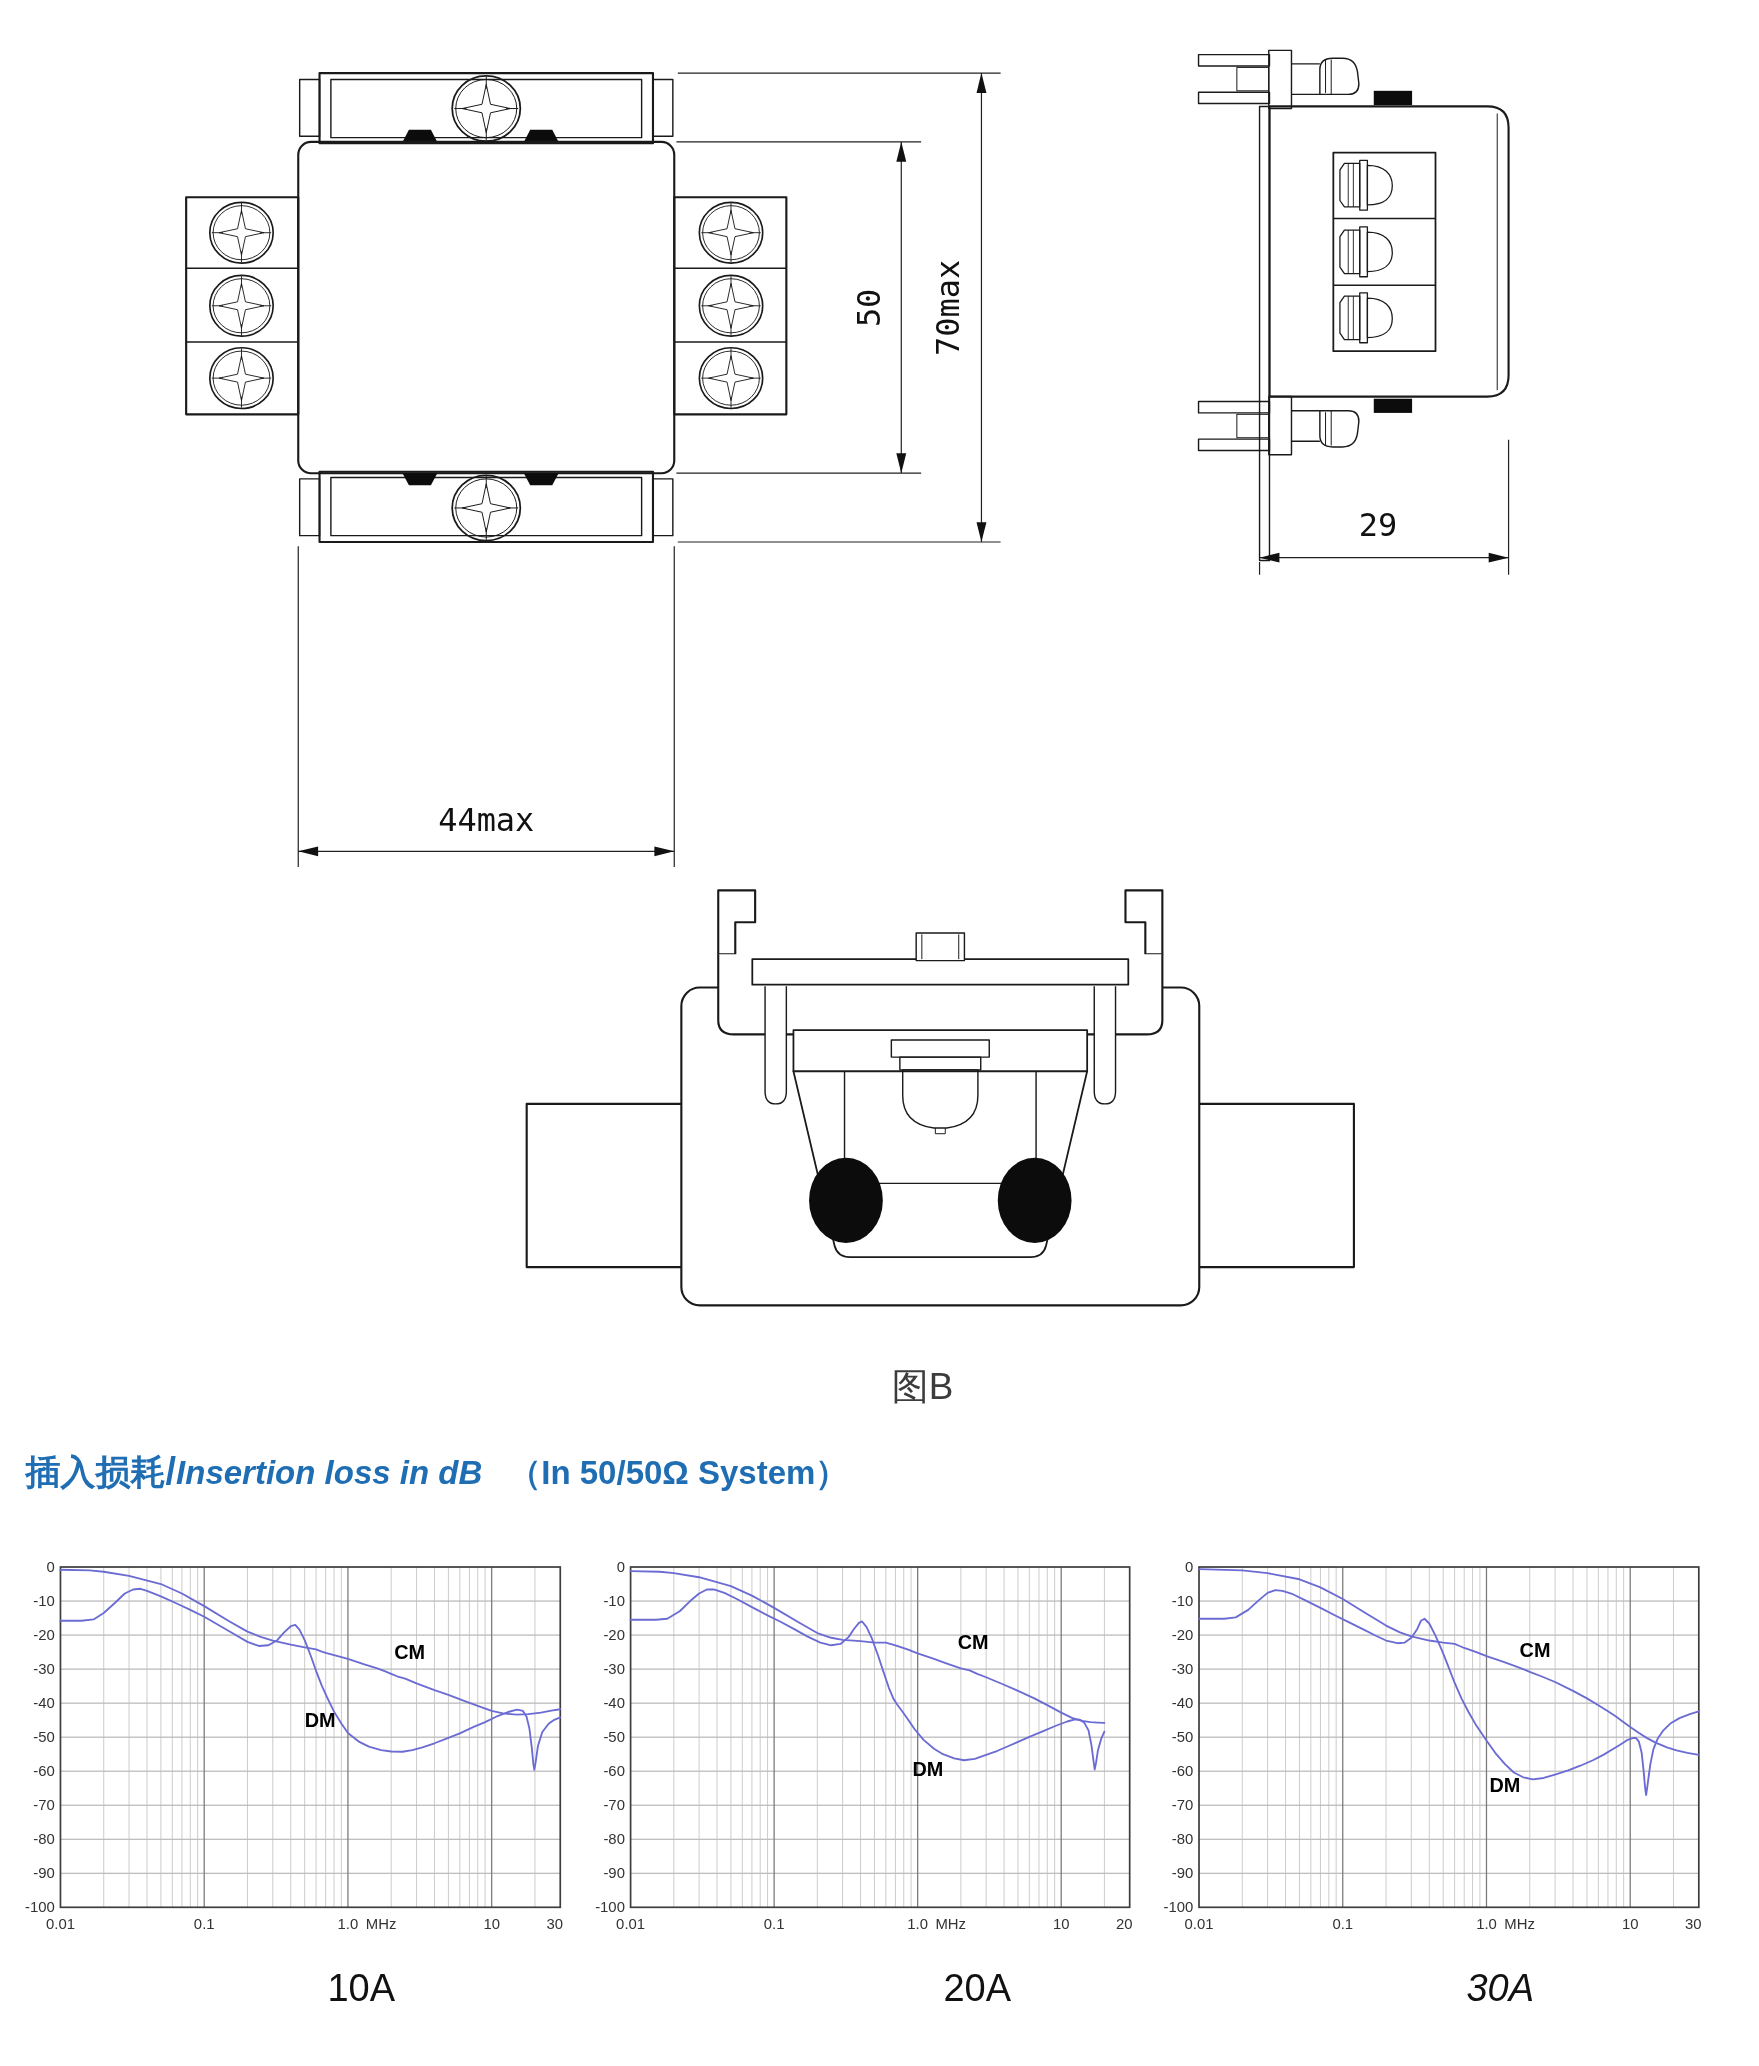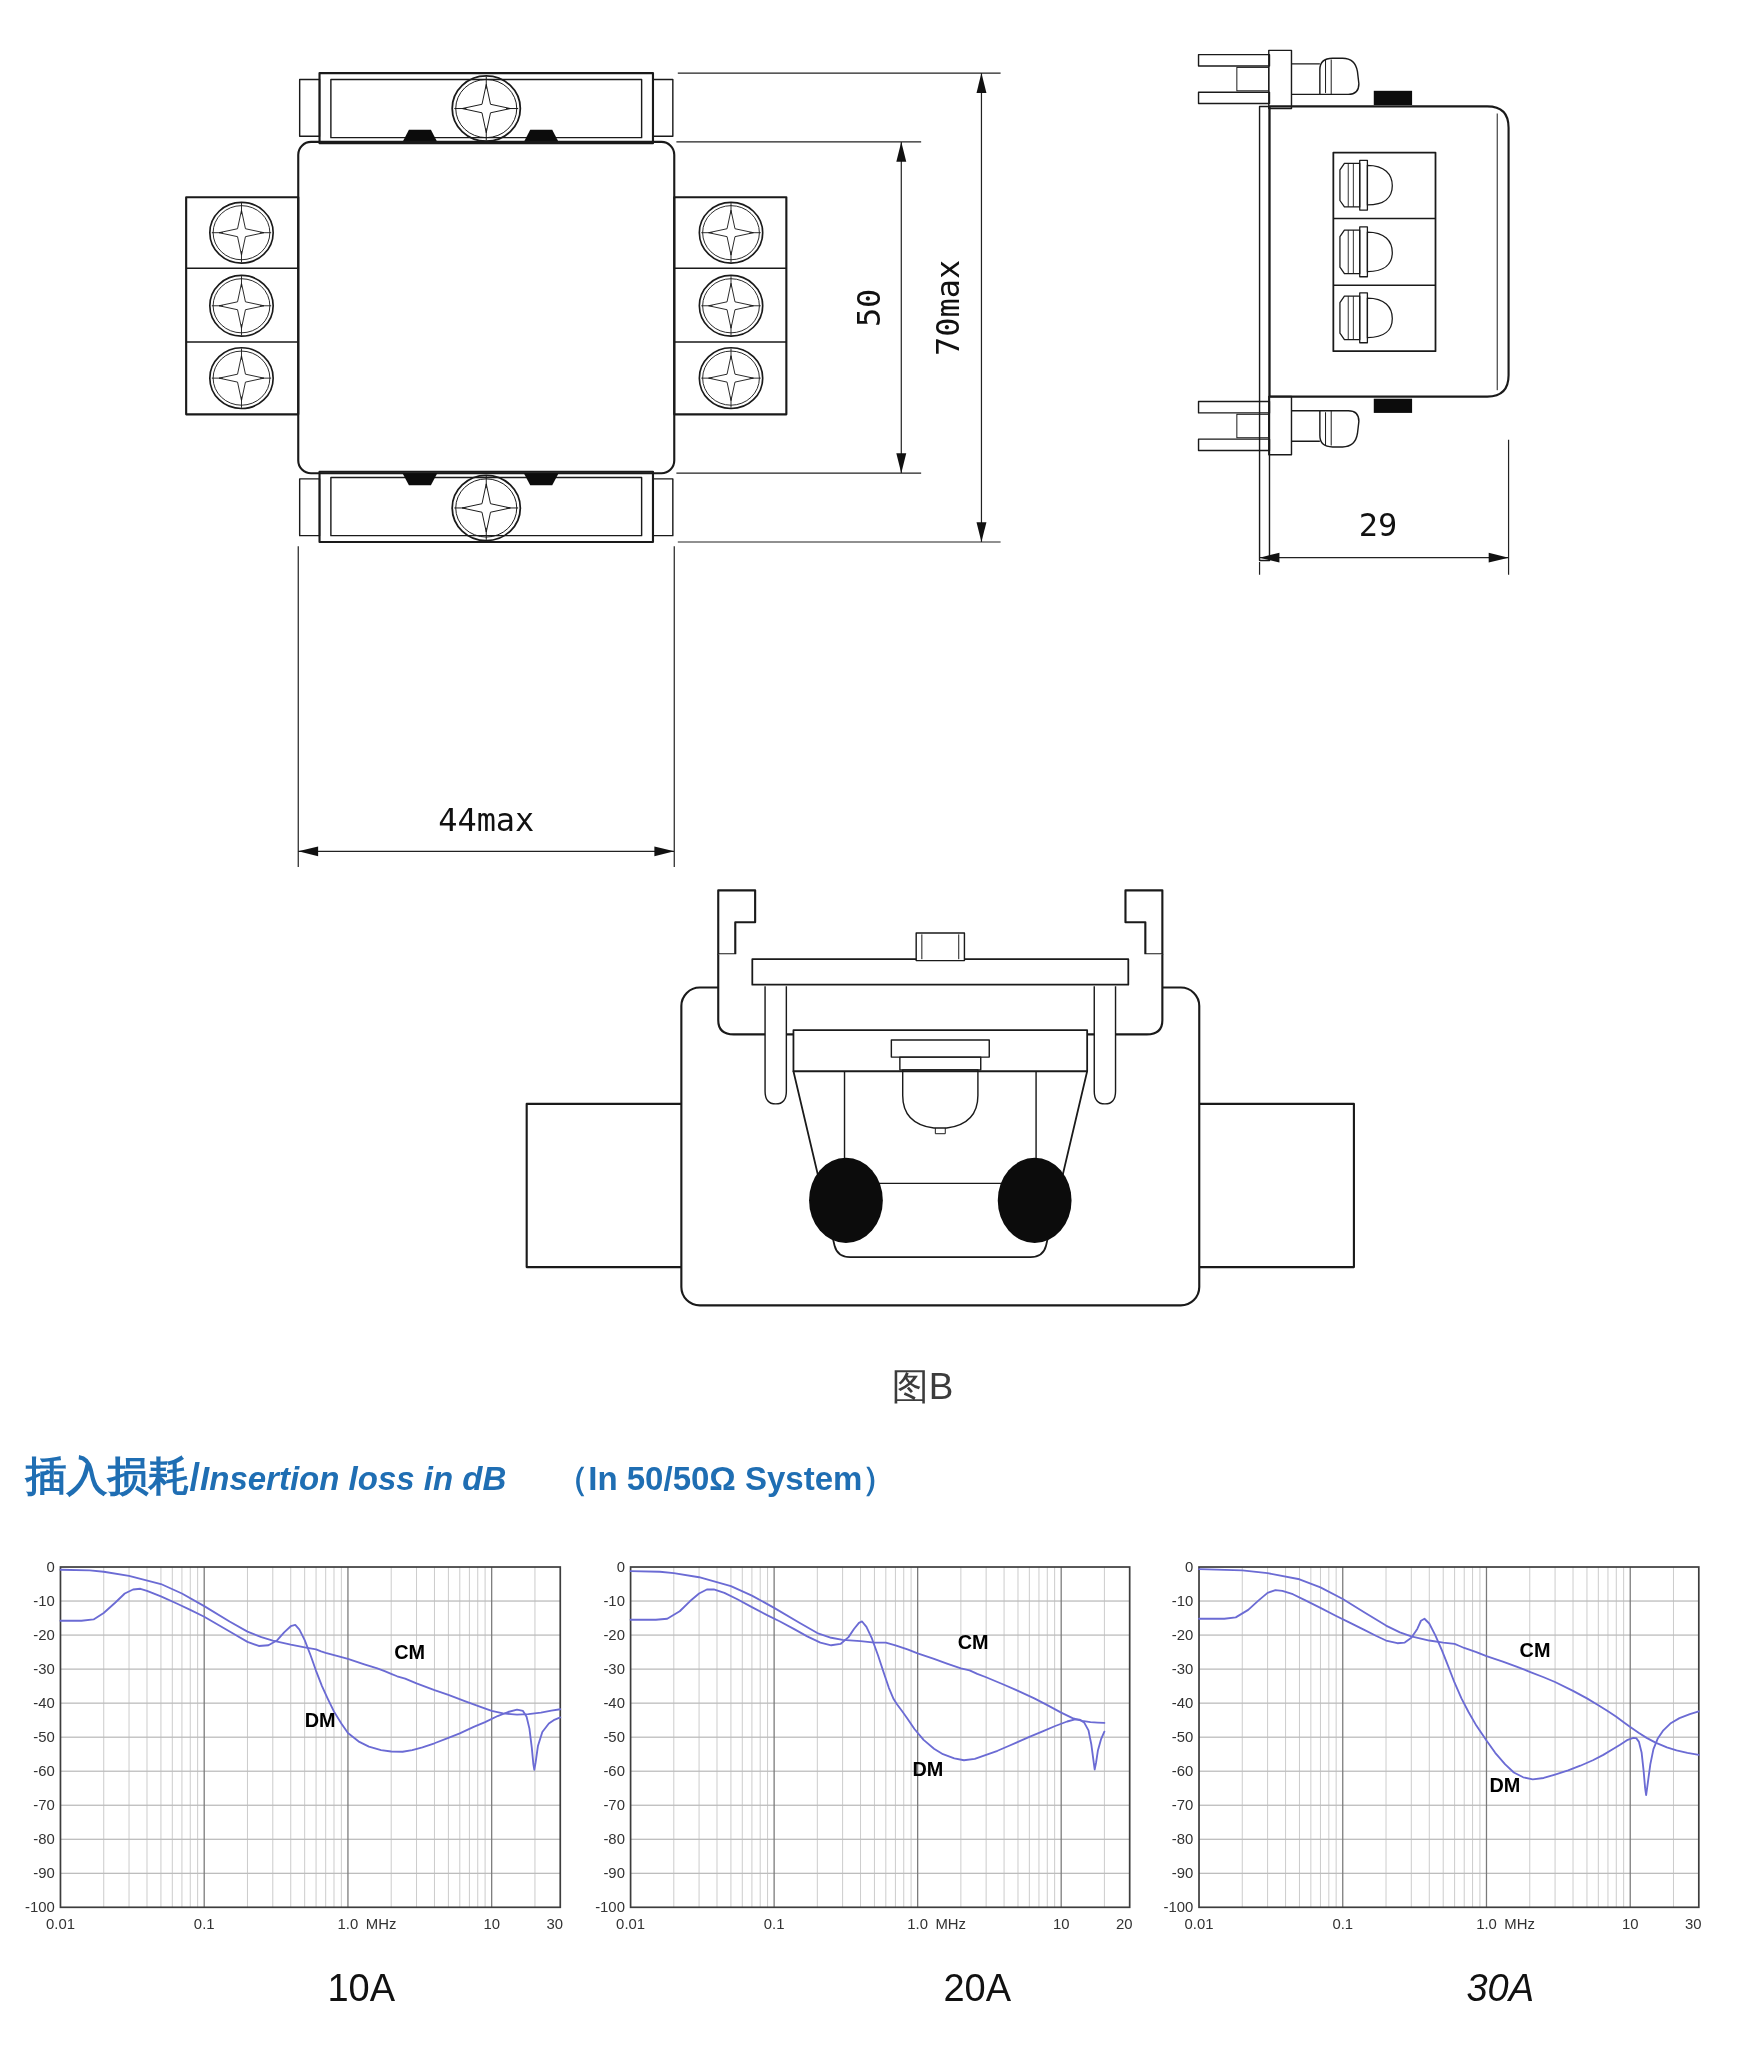--- a/index.html
+++ b/index.html
@@ -12,24 +12,24 @@
   .s2{stroke:#1a1a1a;stroke-width:2;fill:none;stroke-linejoin:round;}
   .s1{stroke:#1a1a1a;stroke-width:1.4;fill:none;}
   .w{fill:#ffffff;}
   .fillb{fill:#0c0c0c;stroke:none;}
   .dim{stroke:#222;stroke-width:1.7;fill:none;}
   .dimarrow{fill:#111;stroke:none;}
   .dimtext{font-family:"DejaVu Sans Mono",monospace;font-size:45px;fill:#111;}
   .figtext{font-family:"Liberation Sans",sans-serif;font-size:52px;fill:#3c3c3c;}
   
   #heading{position:absolute;left:25.5px;top:1449px;white-space:nowrap;}
-  #heading .zh{font-size:41px;font-weight:700;}
+  #heading .zh{font-size:35px;font-weight:700;}
   #heading .slash{font-size:38px;font-weight:600;}
   #heading .en{font-size:33px;font-weight:600;font-style:italic;}
-  #heading .sys{font-size:33px;font-weight:600;margin-left:49px;}
+  #heading .sys{font-size:33px;font-weight:600;margin-left:26px;}
   
   .chart{position:absolute;top:1550px;}
   .charttitle{position:absolute;top:1967px;width:170px;text-align:right;
               font-size:38px;color:#111;font-family:"Liberation Sans",sans-serif;}
   .ticktext{font-family:"Liberation Sans",sans-serif;font-size:21px;fill:#333;}
   .serieslabel{font-family:"Liberation Sans",sans-serif;font-size:28px;font-weight:700;fill:#000;}
 </style>
 </head>
 <body>
 

